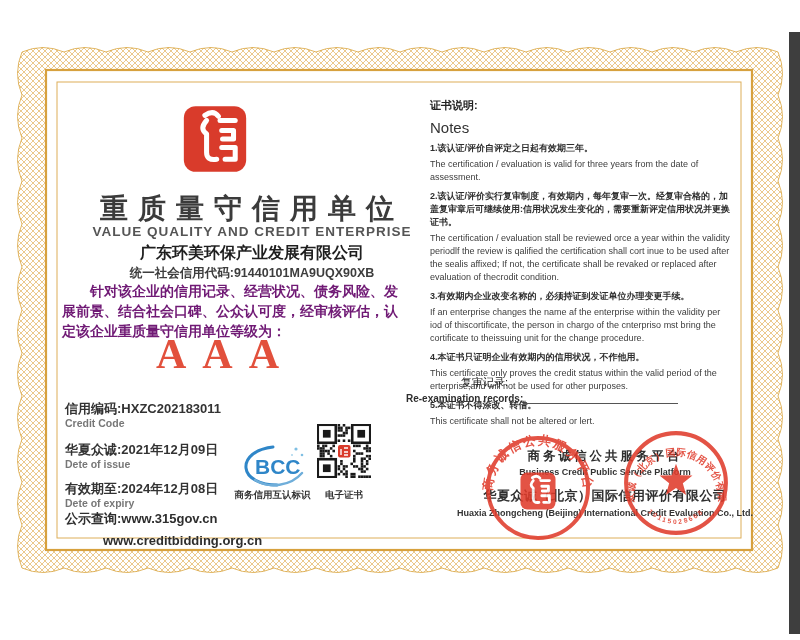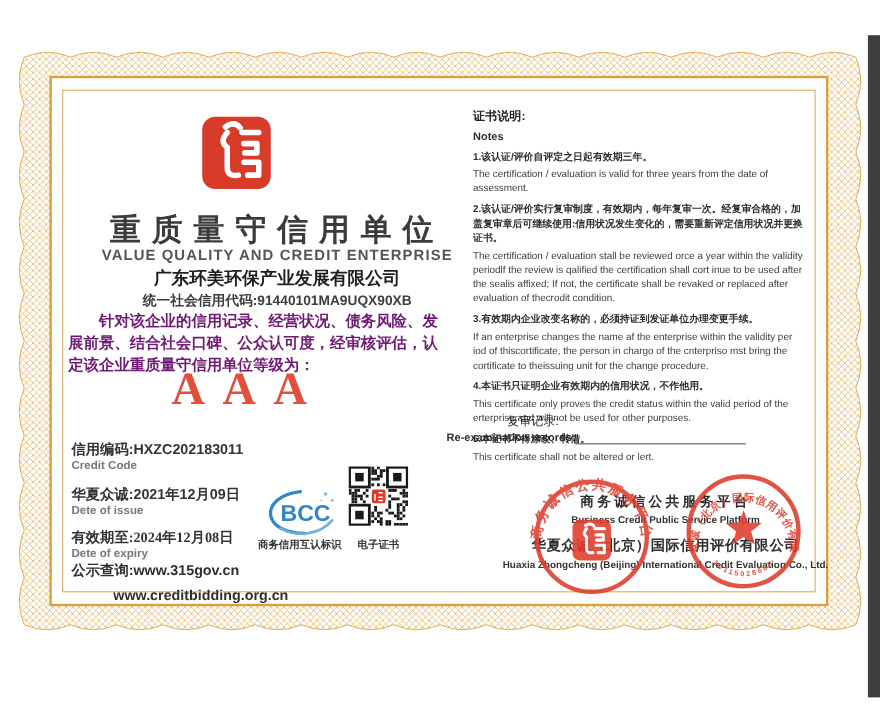--- a/index.html
+++ b/index.html
@@ -18,31 +18,31 @@
   #company{left:70px;top:243px;width:364px;text-align:center;font-size:16px;font-weight:bold;color:#1e1e1e;z-index:2;}
   #uscc{left:70px;top:265px;width:364px;text-align:center;font-size:12.5px;font-weight:600;color:#3d3d3d;z-index:2;}
   #statement{left:62px;top:281px;width:336px;font-size:14px;font-weight:600;line-height:20px;
          color:#701a75;text-indent:2em;text-align:justify;z-index:2;}
   #grade{left:156px;top:330px;font-family:"Liberation Serif",serif;font-size:42px;font-weight:bold;
          letter-spacing:16px;color:#E2503C;z-index:2;}
   .row-cn{font-size:13px;font-weight:600;color:#333;z-index:2;}
   .row-en{font-size:10.5px;font-weight:600;color:#777;z-index:2;}
   #cc-cn{left:65px;top:400px;} #cc-en{left:65px;top:417px;}
   #iss-cn{left:65px;top:441px;} #iss-en{left:65px;top:458px;}
-  #exp-cn{left:65px;top:480px;font-family:Liberation Serif, serif;} #exp-en{left:65px;top:497px;}
+  #exp-cn{left:65px;top:480px;} #exp-en{left:65px;top:497px;}
   #query{left:65px;top:510px;font-size:13px;font-weight:600;color:#2e2e2e;z-index:2;}
   #query2{left:103px;top:533px;font-size:13px;font-weight:600;color:#2e2e2e;z-index:2;}
   #bcc{left:243px;top:443px;width:64px;height:46px;z-index:2;}
   #bcc-label{left:224px;top:489px;width:97px;text-align:center;font-size:9.5px;font-weight:700;color:#333;z-index:2;}
   #qr{left:317px;top:424px;width:54px;height:54px;z-index:2;}
   #qr-label{left:308px;top:489px;width:72px;text-align:center;font-size:9.5px;font-weight:700;color:#333;z-index:2;}
   
   #notes{left:430px;top:98px;width:300px;z-index:2;}
   #notes .h-cn{font-size:11px;font-weight:700;color:#222;margin-bottom:6px;}
-  #notes .h-en{font-size:10px;font-weight:700;color:#333;margin-bottom:6px;}
+  #notes .h-en{font-size:15px;font-weight:400;color:#333;margin-bottom:6px;}
   #notes .n-cn{font-size:9px;font-weight:600;color:#2e2e2e;line-height:13px;margin-bottom:3px;}
   #notes .n-en{font-size:9px;color:#3d3d3d;line-height:13px;margin-bottom:6px;}
   #review-cn{left:430px;top:375px;font-size:11px;font-weight:400;color:#222;z-index:2;margin-left:31px;}
   #review-row{left:406px;top:391px;width:272px;display:flex;align-items:flex-end;z-index:2;}
   #review-row .lbl{font-size:10px;font-weight:700;color:#2e2e2e;white-space:nowrap;}
   #review-row .line{flex:1;border-bottom:1px solid #555;height:12px;}
   #issuer{left:450px;top:448px;width:310px;text-align:center;z-index:2;}
   #issuer .p-cn{font-size:12.5px;font-weight:600;letter-spacing:3px;color:#2f2f2f;}
   #issuer .p-en{font-size:9px;font-weight:600;color:#333;margin-top:2px;}
   #issuer .c-cn{font-size:13px;font-weight:600;letter-spacing:0.5px;color:#2f2f2f;margin-top:10px;}

